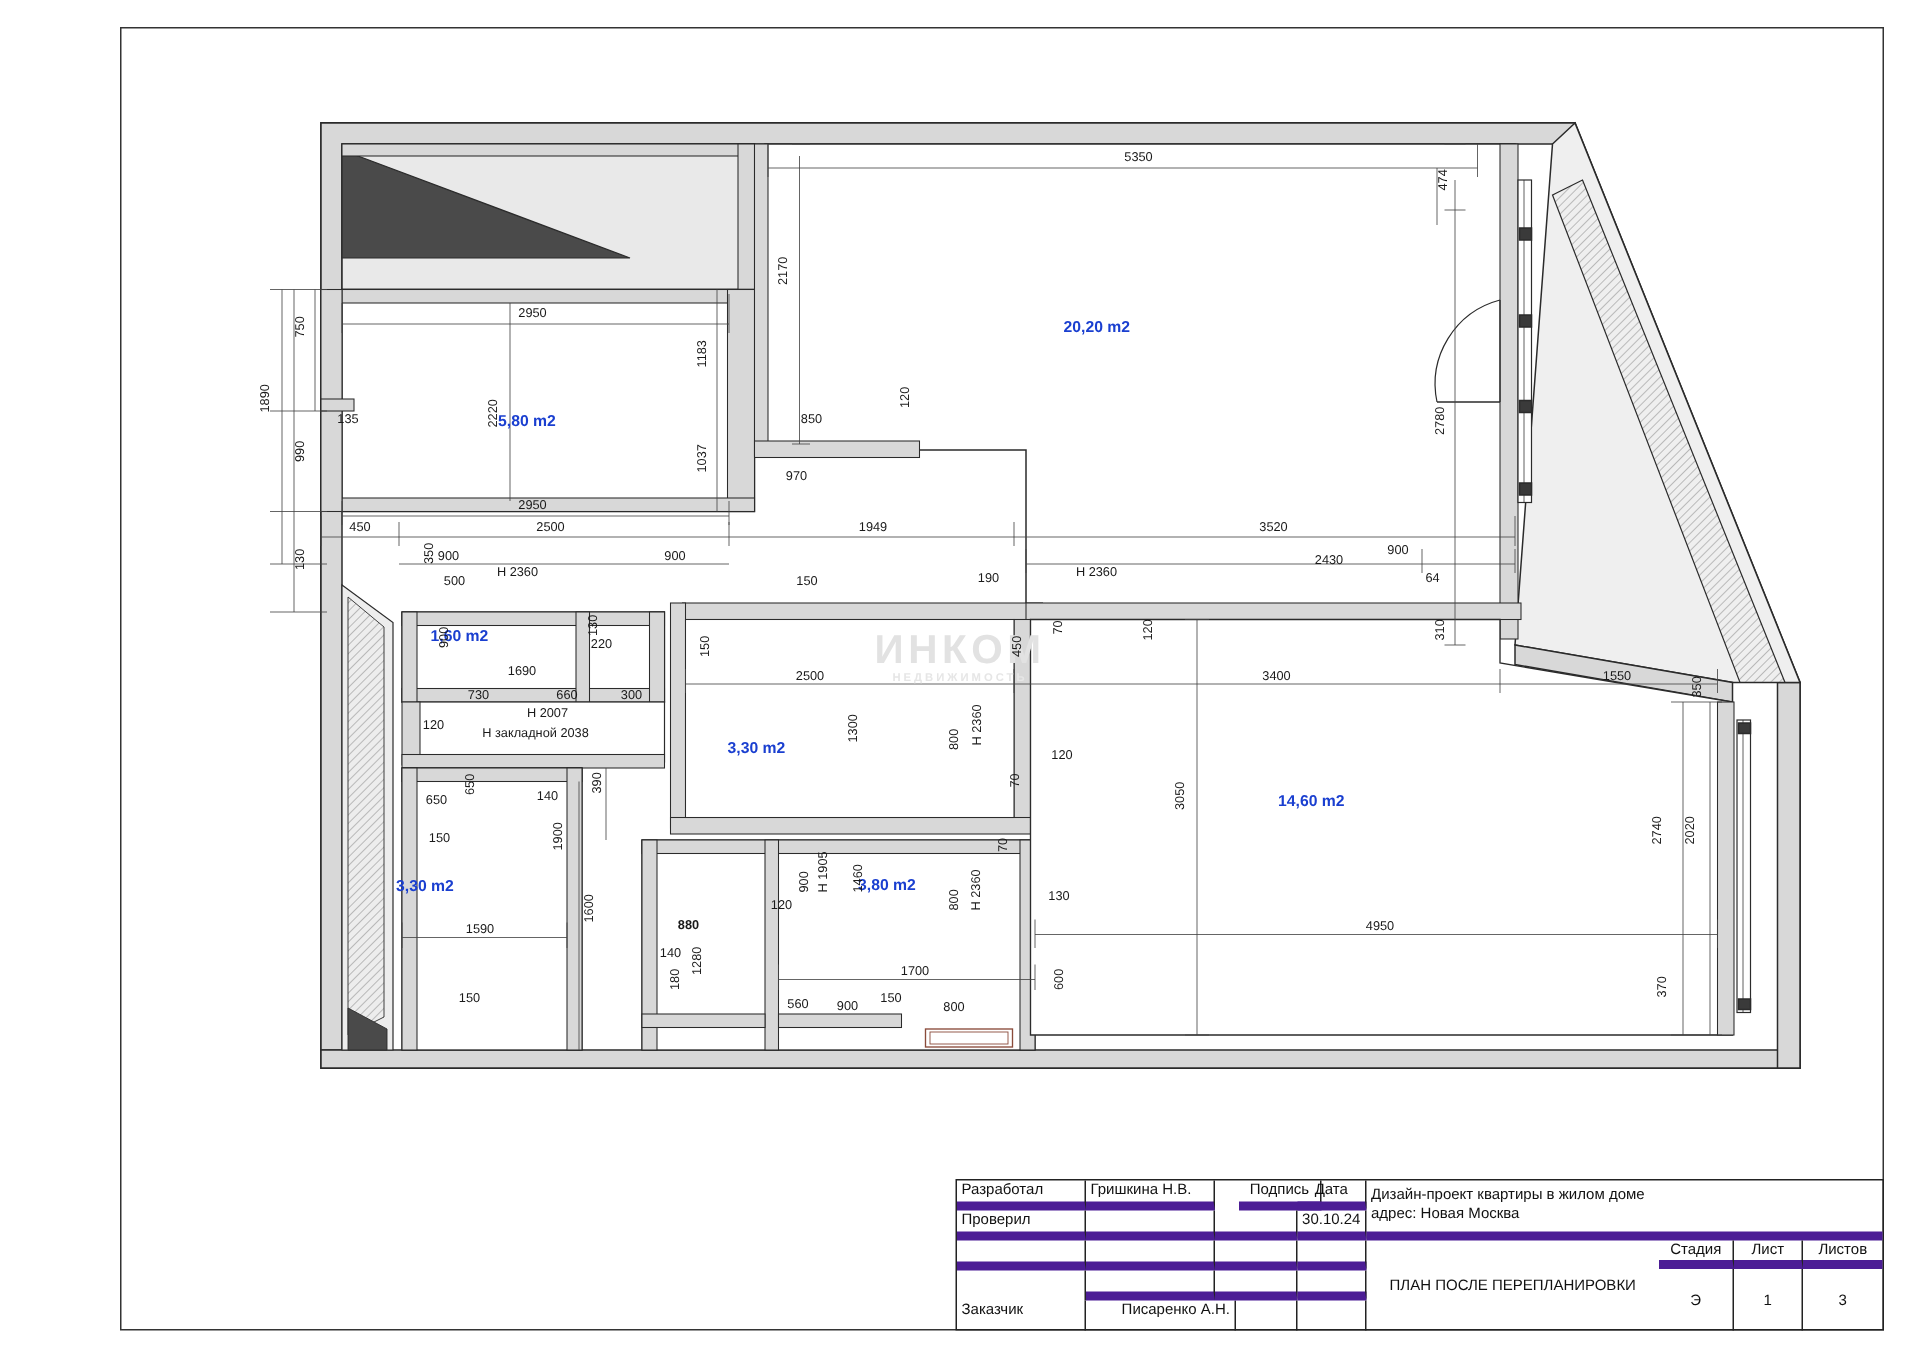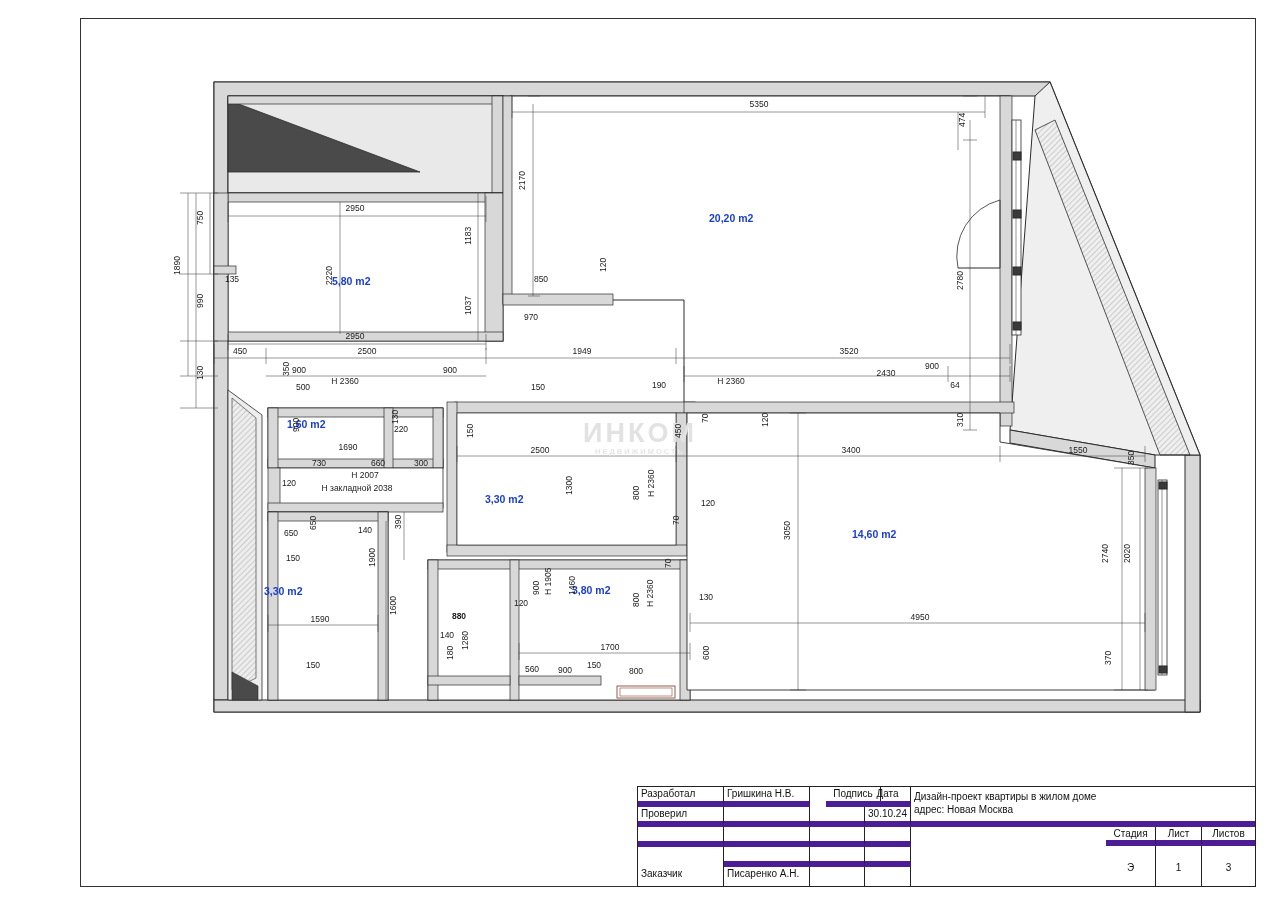--- a/index.html
+++ b/index.html
@@ -310,39 +310,40 @@
     <div class="cell" style="left:0;top:0;width:86px;height:20px;">Разработал</div>
     <div class="cell" style="left:0;top:20px;width:86px;height:20px;">Проверил</div>
     <div class="cell" style="left:0;top:40px;width:86px;height:20px;"></div>
     <div class="cell nbb" style="left:0;top:60px;width:86px;height:20px;"></div>
     <div class="cell nbb" style="left:0;top:80px;width:86px;height:20px;">Заказчик</div>
 
     <div class="cell" style="left:86px;top:0;width:86px;height:20px;">Гришкина Н.В.</div>
     <div class="cell" style="left:86px;top:20px;width:86px;height:20px;"></div>
     <div class="cell" style="left:86px;top:40px;width:86px;height:20px;"></div>
     <div class="cell" style="left:86px;top:60px;width:86px;height:20px;"></div>
-    <div class="cell nbb" style="left:86px;top:80px;width:86px;height:20px;">Писаренко А.Н.</div>
+    <div class="cell nbb" style="left:100px;top:80px;width:86px;height:20px;text-align:right;">Писаренко А.Н.</div>
 
     <div class="cell c" style="left:172px;top:0;width:55px;height:20px;margin-left:16px;">Подпись</div>
     <div class="cell" style="left:172px;top:20px;width:55px;height:20px;"></div>
     <div class="cell" style="left:172px;top:40px;width:55px;height:20px;"></div>
     <div class="cell" style="left:172px;top:60px;width:55px;height:20px;"></div>
     <div class="cell nbb" style="left:172px;top:80px;width:55px;height:20px;"></div>
 
     <div class="cell c" style="left:227px;top:0;width:46px;height:20px;">Дата</div>
     <div class="cell c" style="left:227px;top:20px;width:46px;height:20px;">30.10.24</div>
     <div class="cell" style="left:227px;top:40px;width:46px;height:20px;"></div>
     <div class="cell" style="left:227px;top:60px;width:46px;height:20px;"></div>
     <div class="cell nbb" style="left:227px;top:80px;width:46px;height:20px;"></div>
 
     <div class="cell nb" style="left:273px;top:0;width:344px;height:40px;padding-top:3px;">
       <div style="line-height:13px;">Дизайн-проект квартиры в жилом доме</div>
       <div style="line-height:13px;">адрес: Новая Москва</div>
     </div>
 
+    <div class="cell nb nbb c" style="left:273px;top:40px;width:195px;height:60px;line-height:60px;">ПЛАН ПОСЛЕ ПЕРЕПЛАНИРОВКИ</div>
 
     <div class="cell c" style="left:468px;top:40px;width:50px;height:19px;">Стадия</div>
     <div class="cell c" style="left:518px;top:40px;width:46px;height:19px;">Лист</div>
     <div class="cell c nb" style="left:564px;top:40px;width:53px;height:19px;">Листов</div>
     <div class="cell c nbb" style="left:468px;top:59px;width:50px;height:41px;line-height:41px;">Э</div>
     <div class="cell c nbb" style="left:518px;top:59px;width:46px;height:41px;line-height:41px;">1</div>
     <div class="cell c nb nbb" style="left:564px;top:59px;width:53px;height:41px;line-height:41px;">3</div>
   </div>
 
 </div>

